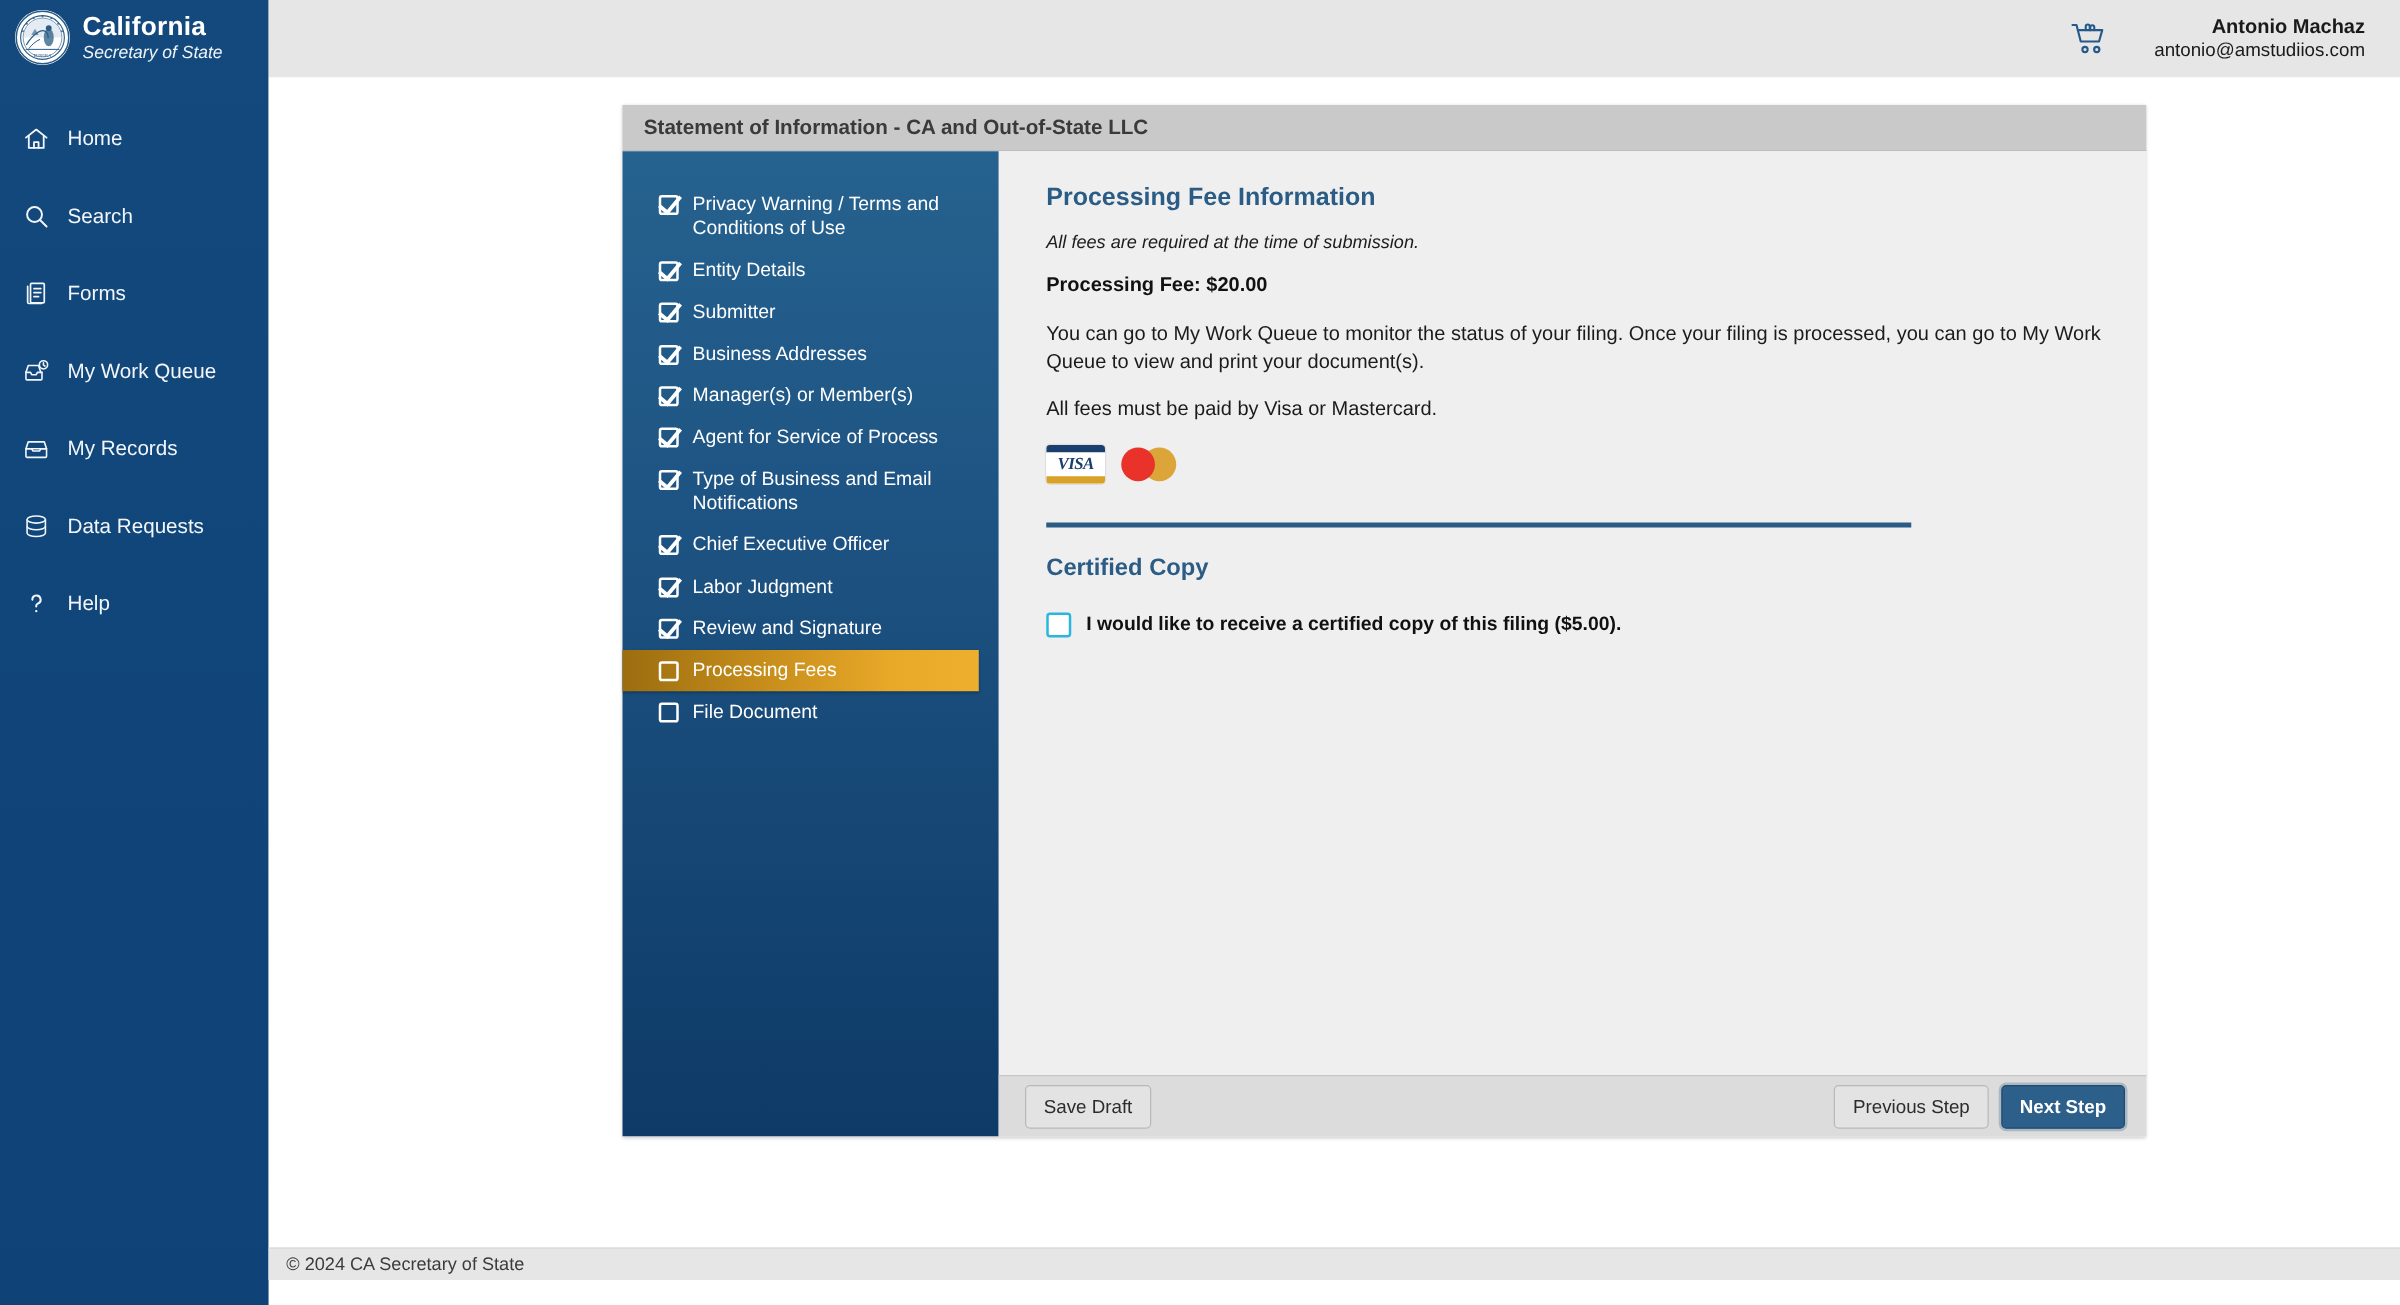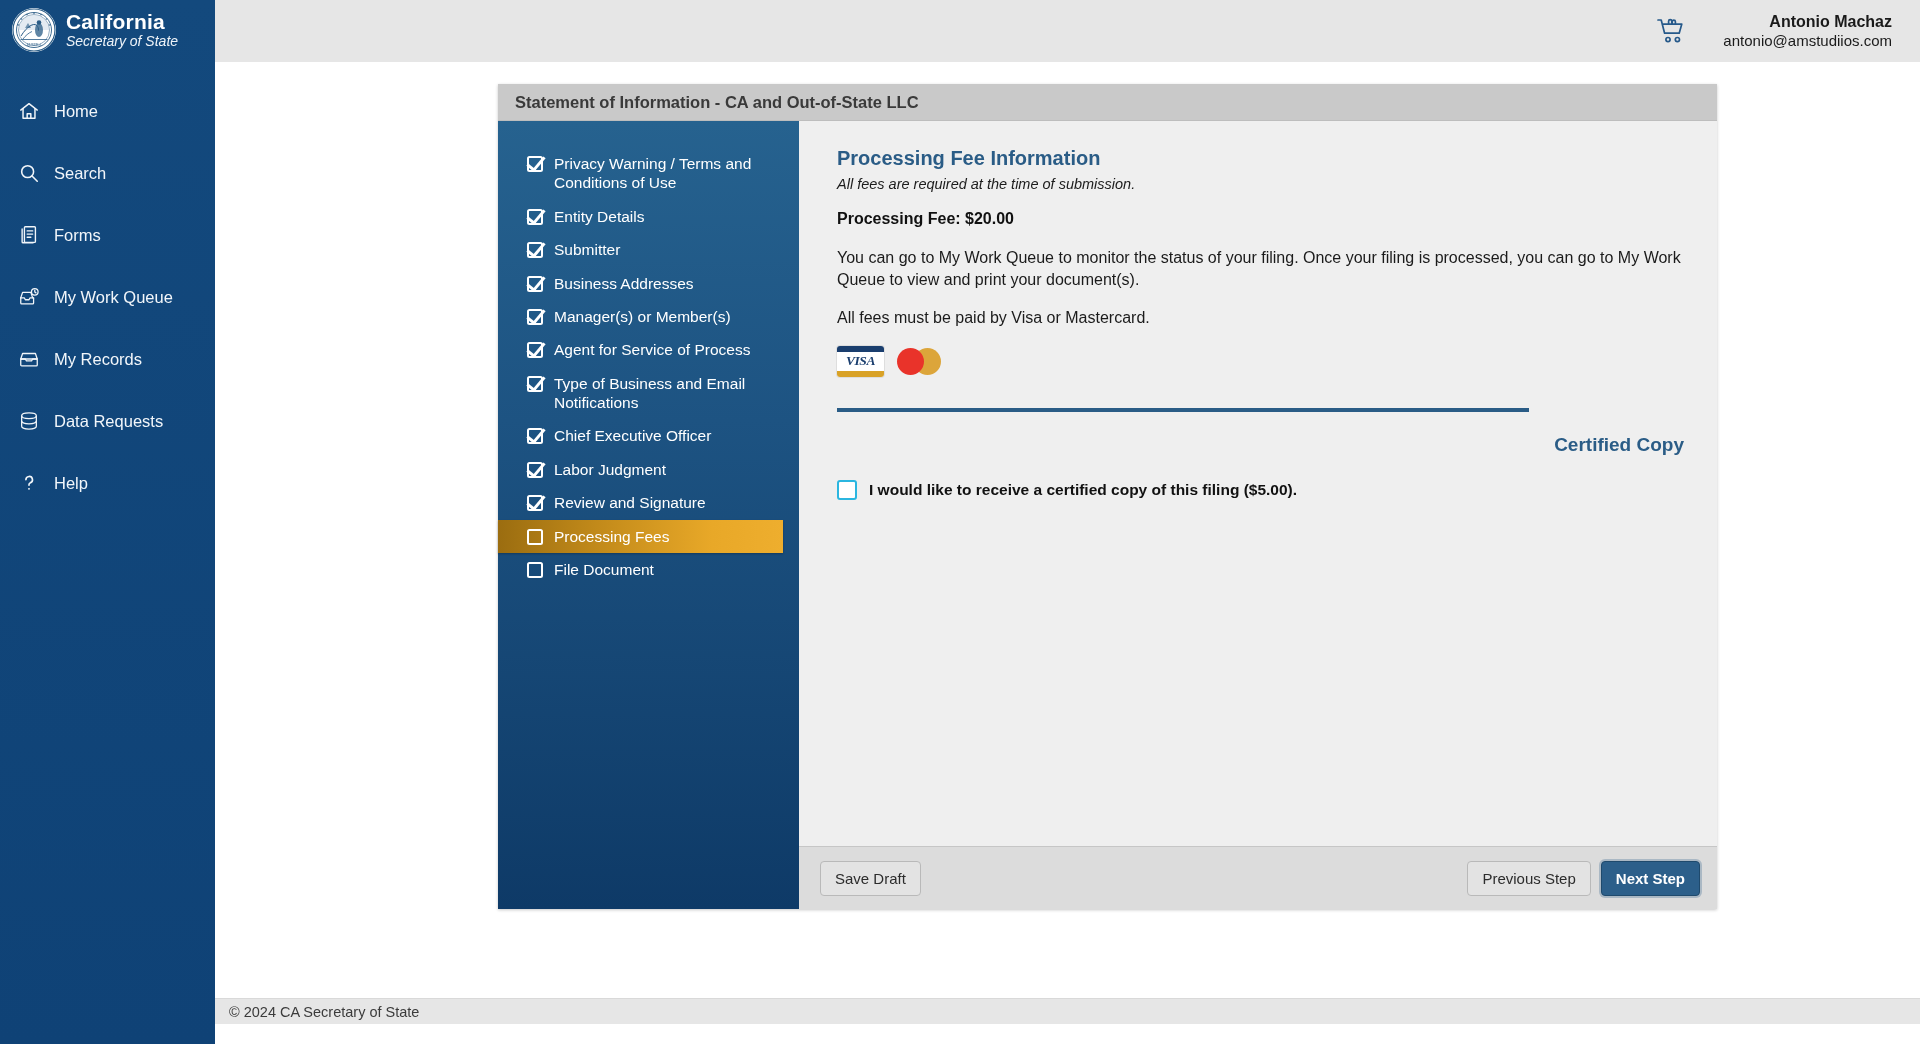--- a/index.html
+++ b/index.html
@@ -136,21 +136,21 @@
 
   
   .pane {
     flex: 1 1 auto;
     background: #efefef;
     padding: 26px 33px 0 38px;
     position: relative;
   }
   .h-section {
     font-size: 20px; font-weight: bold; color: #2a5c86;
-    margin-bottom: 6px;
+    margin-bottom: 16px;
   }
   .sub-italic {
     font-size: 14.5px; font-style: italic; color: #1c1c1c;
     margin-bottom: 18px;
   }
   .fee-line {
     font-size: 16px; font-weight: bold; color: #111111;
     margin-bottom: 19px;
   }
   .para {
@@ -178,35 +178,34 @@
   .mc-red { left: 0; background: #e9332a; }
   .mc-yel { left: 17px; background: #dca53a; }
 
   .divider {
     height: 4px; background: #2a5c86;
     margin: 31px 0 0 0; width: 692px;
   }
   .certified-h {
     font-size: 19px; font-weight: bold; color: #2a5c86;
     margin: 22px 0 0 0;
-    text-align: right;
   }
   .cert-row { display: flex; align-items: center; gap: 12px; margin-top: 24px; }
   .cert-box {
     width: 20px; height: 20px; flex: 0 0 20px;
     border: 2px solid #2bb6e0; border-radius: 3px;
     background: #ffffff; cursor: pointer;
   }
   .cert-label { font-size: 15.5px; font-weight: bold; color: #111111; }
 
   
   .card-foot {
     position: absolute;
     left: 301px; right: 0; bottom: 0;
-    height: 63px;
+    height: 49px;
     background: #dcdcdc;
     border-top: 1px solid #c6c6c6;
     display: flex; align-items: center; justify-content: space-between;
     padding: 0 17px 0 21px;
   }
   .btn {
     font-family: "Liberation Sans", sans-serif;
     font-size: 15px;
     border-radius: 4px;
     padding: 8px 14px;

